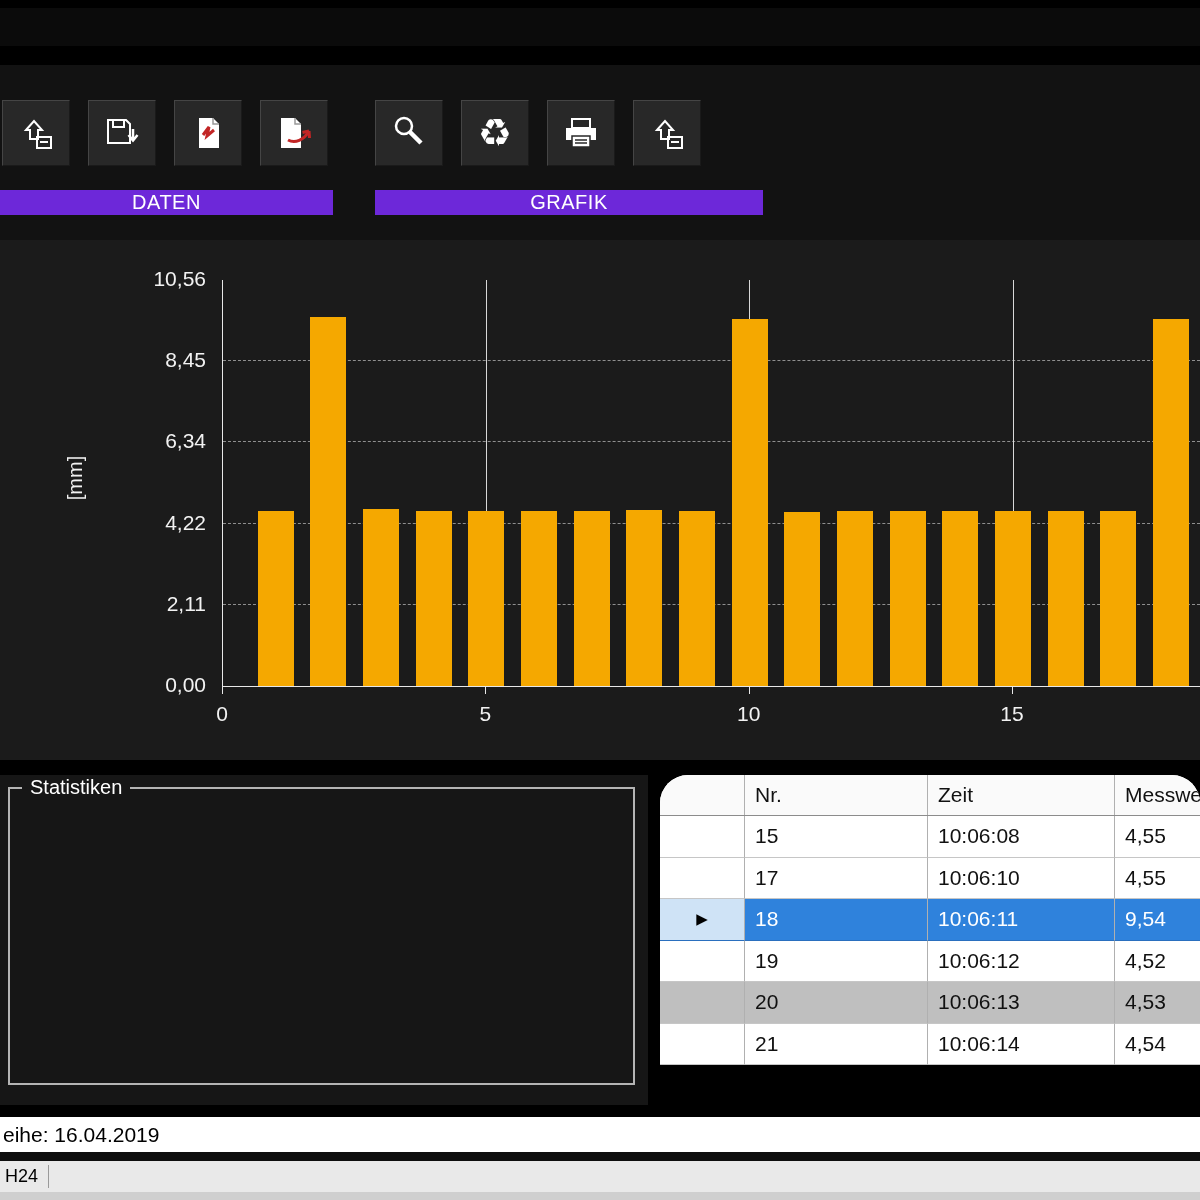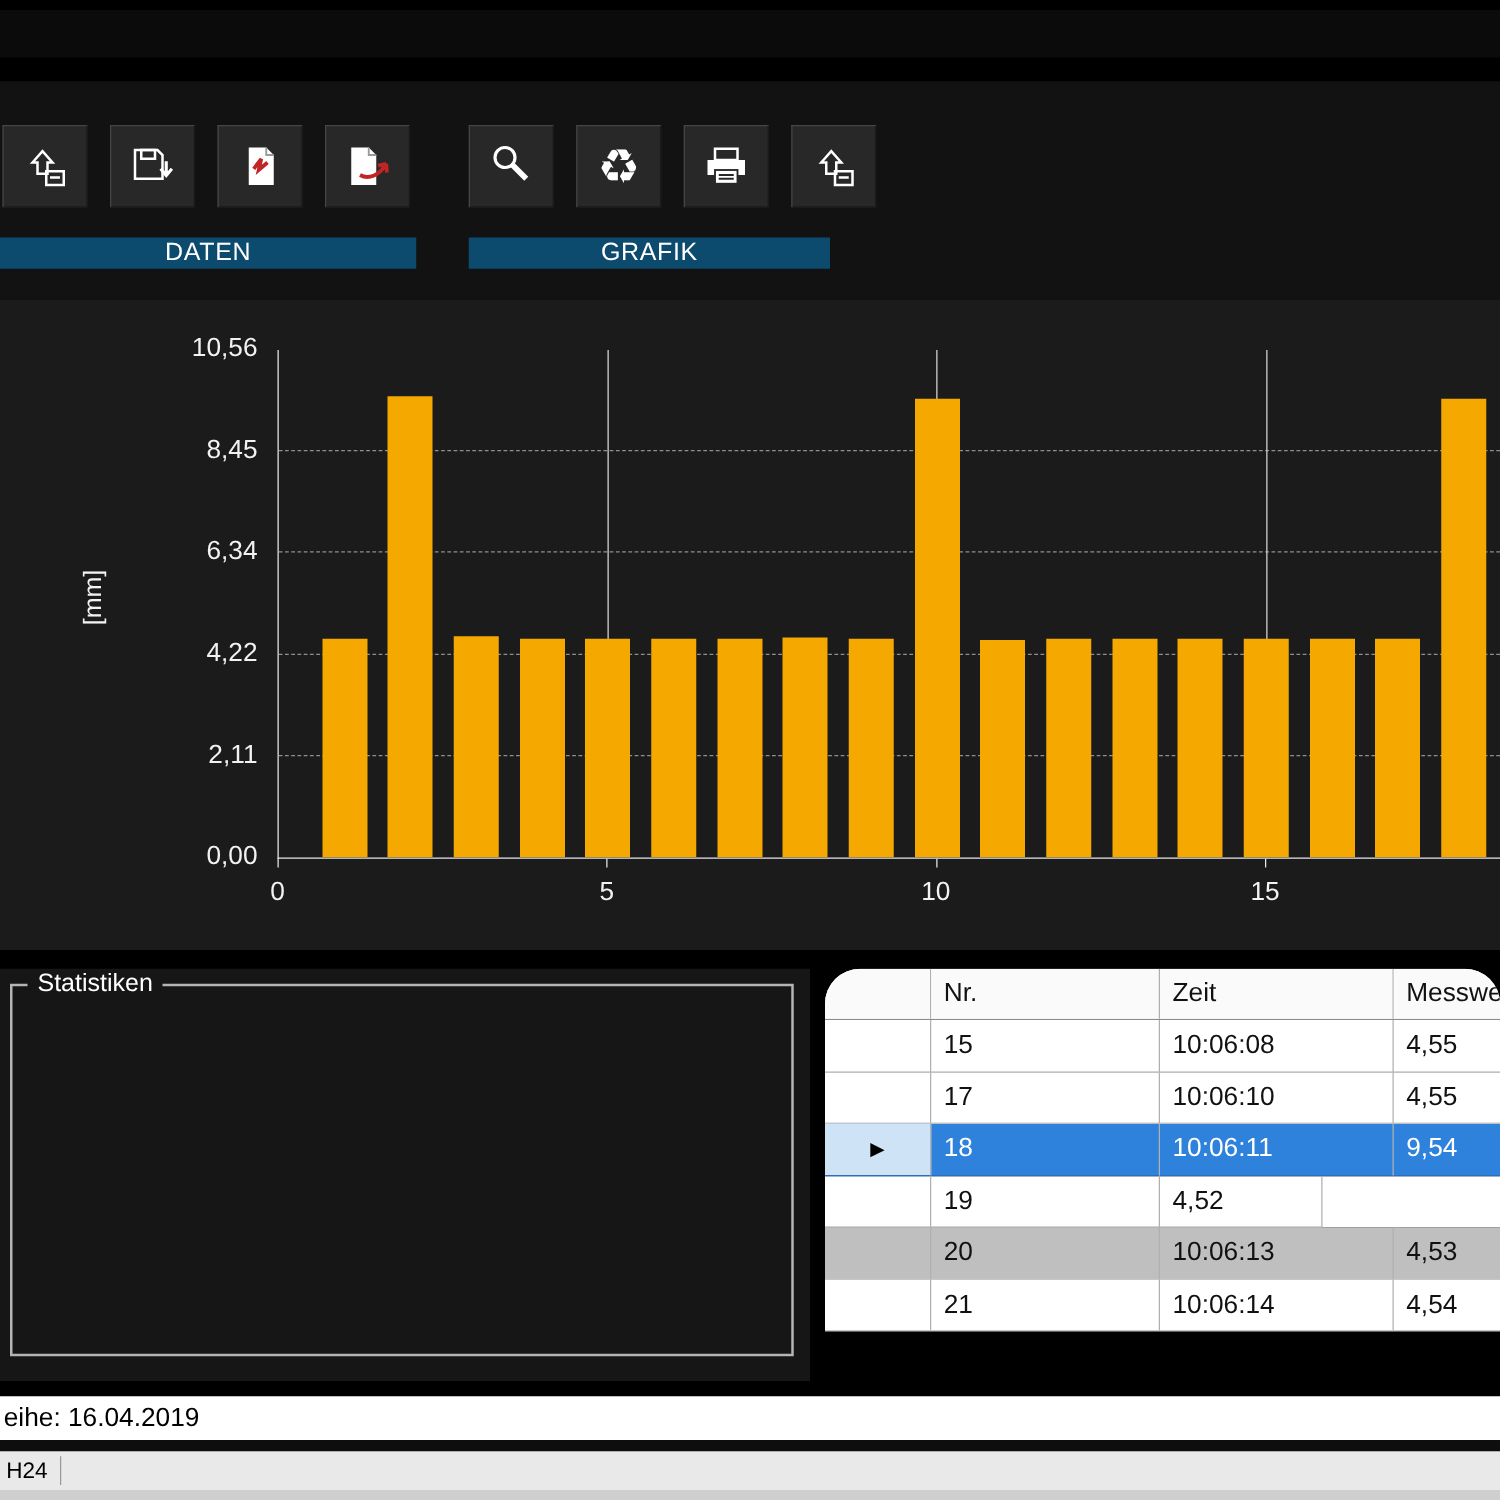--- a/index.html
+++ b/index.html
@@ -10,24 +10,24 @@
   
   #titlebar{left:0;top:0;width:1200px;height:65px;background:#000;}
   #titlebar-inner{left:0;top:8px;width:1200px;height:38px;background:#0b0b0b;}
 
   
   #toolbar{left:0;top:65px;width:1200px;height:175px;background:#121212;}
   .tb-btn{position:absolute;top:35px;width:68px;height:66px;background:#282828;
           border:1px solid #454545;border-bottom-color:#1a1a1a;border-right-color:#1a1a1a;
           box-sizing:border-box;display:flex;align-items:center;justify-content:center;cursor:pointer;}
   .tb-btn svg{display:block;}
-  .grp-label{position:absolute;top:125px;height:25px;background:#0c4a6e;color:#fff;
+  .grp-label{position:absolute;top:125px;height:25px;background:#6d28d9;color:#fff;
              font-size:20px;display:flex;align-items:center;justify-content:center;letter-spacing:.5px;}
   #daten-label{left:0;width:333px;}
-  #grafik-label{left:375px;width:289px;}
+  #grafik-label{left:375px;width:388px;}
   .recycle-glyph{color:#fff;font-size:38px;line-height:1;font-family:"DejaVu Sans",sans-serif;}
 
   
   #chart-section{left:0;top:240px;width:1200px;height:520px;background:#1b1b1b;}
   #chart-plot{position:absolute;left:222px;top:40px;width:977px;height:406px;
               border-left:1px solid #e8e8e8;border-bottom:1px solid #e8e8e8;overflow:hidden;}
   .hgrid{position:absolute;left:0;width:100%;height:0;border-top:1px dashed #8f8f8f;}
   .vgrid{position:absolute;top:0;bottom:0;width:1px;background:#d8d8d8;}
   .bar{position:absolute;bottom:0;width:36px;background:#f5a800;}
   #ylabels{left:96px;top:40px;width:110px;height:406px;}
@@ -244,20 +244,21 @@
           </div>
           <div class="mt-row sel">
             <div class="mt-cell mt-selector" style="flex: 0 0 85px;">▶</div>
             <div class="mt-cell" style="flex: 0 0 183px;">18</div>
             <div class="mt-cell" style="flex: 0 0 187px;">10:06:11</div>
             <div class="mt-cell" style="flex: 0 0 130px;">9,54</div>
           </div>
           <div class="mt-row">
             <div class="mt-cell mt-selector" style="flex: 0 0 85px;"></div>
             <div class="mt-cell" style="flex: 0 0 183px;">19</div>
+            <div class="mt-cell" style="flex: 0 0 187px;">10:06:12</div>
             <div class="mt-cell" style="flex: 0 0 130px;">4,52</div>
           </div>
           <div class="mt-row alt">
             <div class="mt-cell mt-selector" style="flex: 0 0 85px;"></div>
             <div class="mt-cell" style="flex: 0 0 183px;">20</div>
             <div class="mt-cell" style="flex: 0 0 187px;">10:06:13</div>
             <div class="mt-cell" style="flex: 0 0 130px;">4,53</div>
           </div>
           <div class="mt-row">
             <div class="mt-cell mt-selector" style="flex: 0 0 85px;"></div>

